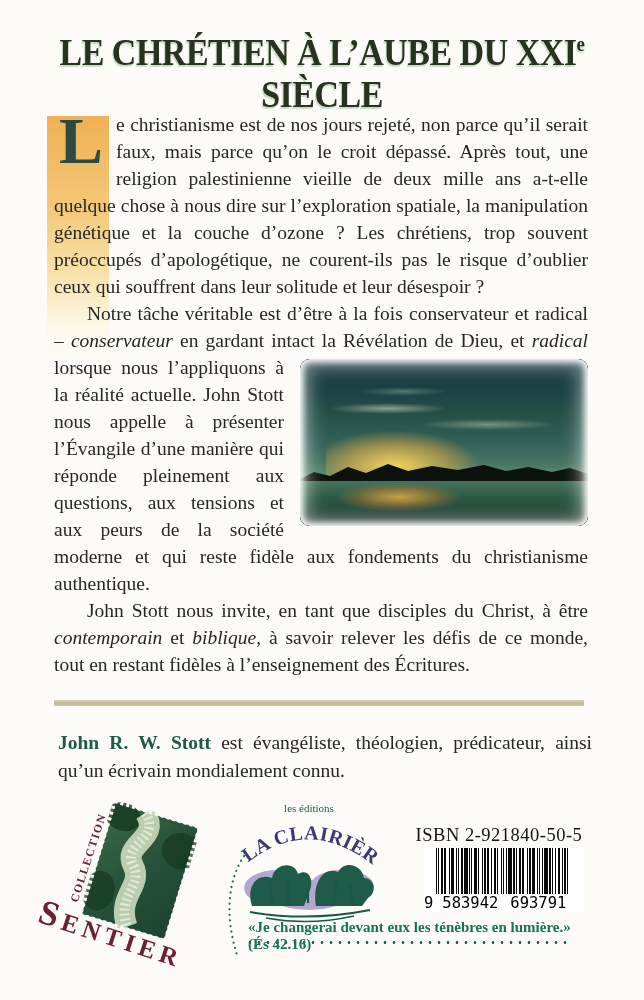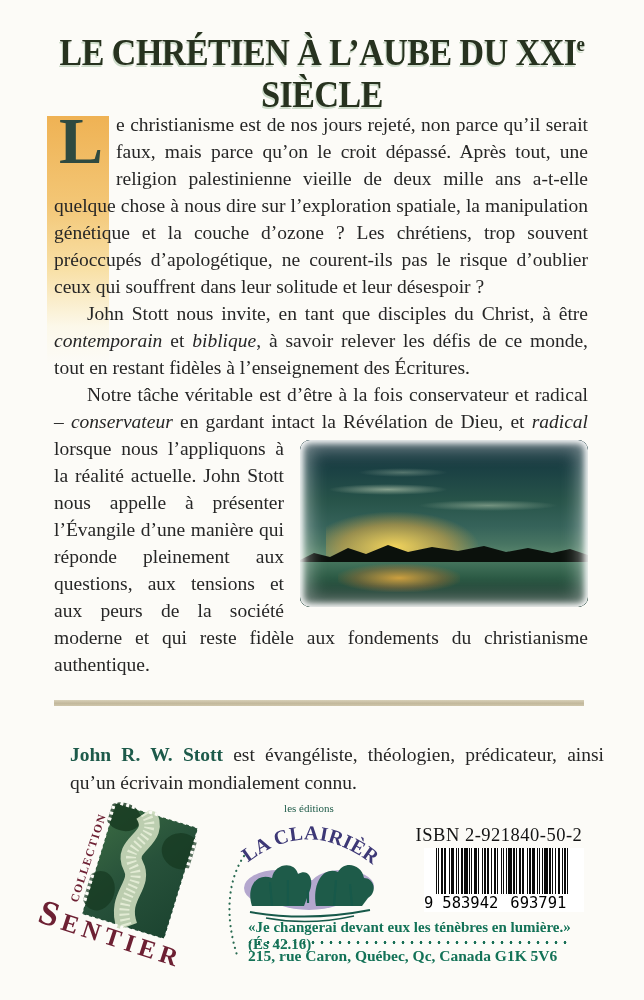--- a/index.html
+++ b/index.html
@@ -50,21 +50,21 @@
             background:linear-gradient(180deg,#44745c 0%,#2c5a45 35%,#1a3c2e 70%,#102a20 100%);}
   .ph-reflect{left:38px;top:124px;width:122px;height:28px;
               background:radial-gradient(ellipse,rgba(233,172,62,.85) 0%,
                          rgba(196,120,44,.35) 50%,rgba(0,0,0,0) 75%);}
   .ph-edge{inset:0;border-radius:10px;
            box-shadow:inset 0 0 6px 3px #ffffff,inset 0 0 18px 9px rgba(255,255,255,.45);}
 
   
   .divider{position:absolute;top:700px;left:54px;width:530px;height:6px;border:0;margin:0;
            background:linear-gradient(180deg,#d8d0b8 0%,#c2b89c 55%,#cfc6ab 100%);}
-  .author{position:absolute;top:725px;left:54px;width:534px;margin:16px;
+  .author{position:absolute;top:725px;left:54px;width:534px;margin:4px;
           font-size:19.5px;line-height:28px;text-align:justify;color:#262626;}
   .author-name{font-weight:bold;color:#1d5a4a;}
 
   
   .stamp{position:absolute;left:94px;top:810px;width:92px;height:122px;
          transform:rotate(17deg);}
   .collection-label{position:absolute;left:68px;top:900px;transform:rotate(-72deg);
          transform-origin:0 0;font-size:11.5px;font-weight:bold;letter-spacing:1.5px;
          color:#6d2033;white-space:nowrap;}
   .sentier-label{position:absolute;left:46px;top:892px;transform:rotate(18deg);
@@ -98,34 +98,34 @@
 </head>
 <body>
 
 <div class="cover">
 
   <h1 class="title"><span>LE CHRÉTIEN À L’AUBE DU XXI</span><sup>e</sup><span> SIÈCLE</span></h1>
 
   <div class="synopsis">
     <div class="band"></div>
     <p><span class="dropcap">L</span><span>e christianisme est de nos jours rejeté, non parce qu’il serait faux, mais parce qu’on le croit dépassé. Après tout, une religion palestinienne vieille de deux mille ans a-t-elle quelque chose à nous dire sur l’exploration spatiale, la manipulation génétique et la couche d’ozone ? Les chrétiens, trop souvent préoccupés d’apologétique, ne courent-ils pas le risque d’oublier ceux qui souffrent dans leur solitude et leur désespoir ?</span></p>
-    <p class="indent"><span>John Stott nous invite, en tant que disciples du Christ, à être </span><em>contemporain</em><span> et </span><em>biblique</em><span>, à savoir relever les défis de ce monde, tout en restant fidèles à l’enseignement des Écritures.</span></p>
     <p class="indent"><span>Notre tâche véritable est d’être à la fois conservateur et radical – </span><em>conservateur</em><span> en gardant intact la Révélation de </span><span class="photo-float">
           <span class="ph-sky"></span>
           <span class="ph-cloud ph-c3"></span>
           <span class="ph-cloud ph-c1"></span>
           <span class="ph-cloud ph-c2"></span>
           <span class="ph-glow"></span>
           <svg class="ph-mountains" style="position:absolute;left:0;top:96px;" width="288" height="34" viewBox="0 0 288 34" preserveAspectRatio="none">
             <path d="M0,24 L14,17 L30,21 L48,12 L66,18 L88,9 L108,16 L132,11 L158,15 L184,10 L206,16 L228,12 L252,17 L270,13 L288,19 L288,34 L0,34 Z" fill="#0b110c"></path>
           </svg>
           <span class="ph-water"></span>
           <span class="ph-reflect"></span>
           <span class="ph-edge"></span>
         </span><span>Dieu, et </span><em>radical</em><span> lorsque nous l’appliquons à la réalité actuelle. John Stott nous appelle à présenter l’Évangile d’une manière qui réponde pleinement aux questions, aux tensions et aux peurs de la société moderne et qui reste fidèle aux fondements du christianisme authentique.</span></p>
+    <p class="indent"><span>John Stott nous invite, en tant que disciples du Christ, à être </span><em>contemporain</em><span> et </span><em>biblique</em><span>, à savoir relever les défis de ce monde, tout en restant fidèles à l’enseignement des Écritures.</span></p>
   </div>
 
   <hr class="divider">
 
   <p class="author"><span class="author-name">John R. W. Stott</span><span> est évangéliste, théologien, prédicateur, ainsi qu’un écrivain mondialement connu.</span></p>
 
   <svg class="stamp" width="92" height="122" viewBox="0 0 92 122">
     <defs>
       <linearGradient id="stg" x1="0" y1="0" x2="1" y2="1">
         <stop offset="0" stop-color="#3a6a42"></stop>
@@ -154,21 +154,21 @@
       <ellipse cx="71" cy="97" rx="40" ry="15" fill="#b4a7ce"></ellipse>
       <path d="M14,108 C8,90 18,74 34,80 C36,66 56,62 60,76 C70,70 76,80 72,92 L66,108 Z" fill="#1e5b49"></path>
       <path d="M78,108 C74,84 86,68 100,74 C106,62 124,66 126,80 C136,80 140,94 130,100 L124,108 Z" fill="#1e5b49"></path>
       <path d="M34,108 L32,84 M50,108 L50,82 M96,108 L98,82 M114,108 L112,86 M70,105 L70,92" stroke="#17594a" stroke-width="2.2" fill="none"></path>
       <path d="M12,114 Q71,124 132,112" stroke="#17594a" stroke-width="2" fill="none"></path>
       <path d="M28,120 Q71,128 116,118" stroke="#17594a" stroke-width="1.5" fill="none"></path>
     </g>
     <path d="M6,58 C-10,82 -14,118 0,160" stroke="#2a6b52" stroke-width="2.2" fill="none" stroke-dasharray="0.1 5.5" stroke-linecap="round"></path>
   </svg>
 
-  <div class="isbn-label">ISBN 2-921840-50-2</div>
+  <div class="isbn-label">ISBN 2-921840-50-5</div>
   <div class="barcode">
     <div class="bars">
         <span style="width: 1.1px; background: rgb(10, 10, 10);"></span>
         <span style="width: 1.1px; background: rgb(255, 255, 255);"></span>
         <span style="width: 1.1px; background: rgb(10, 10, 10);"></span>
         <span style="width: 2.2px; background: rgb(255, 255, 255);"></span>
         <span style="width: 1.1px; background: rgb(10, 10, 10);"></span>
         <span style="width: 1.1px; background: rgb(255, 255, 255);"></span>
         <span style="width: 2.2px; background: rgb(10, 10, 10);"></span>
         <span style="width: 3.3px; background: rgb(255, 255, 255);"></span>
@@ -251,15 +251,14 @@
       </div>
     <div class="bc-digits">
       <span class="bc-nine">9</span>
       <span class="bc-g1">583942</span>
       <span>693791</span>
     </div>
   </div>
 
   <p class="quote">«Je changerai devant eux les ténèbres en lumière.» (És 42.16)</p>
   <div class="addr-dots"></div>
-  <p class="address">215, rue Caron, Québec, Qc, Canada  G1K 5V6</p>
 
 </div>
 
 </body></html>

